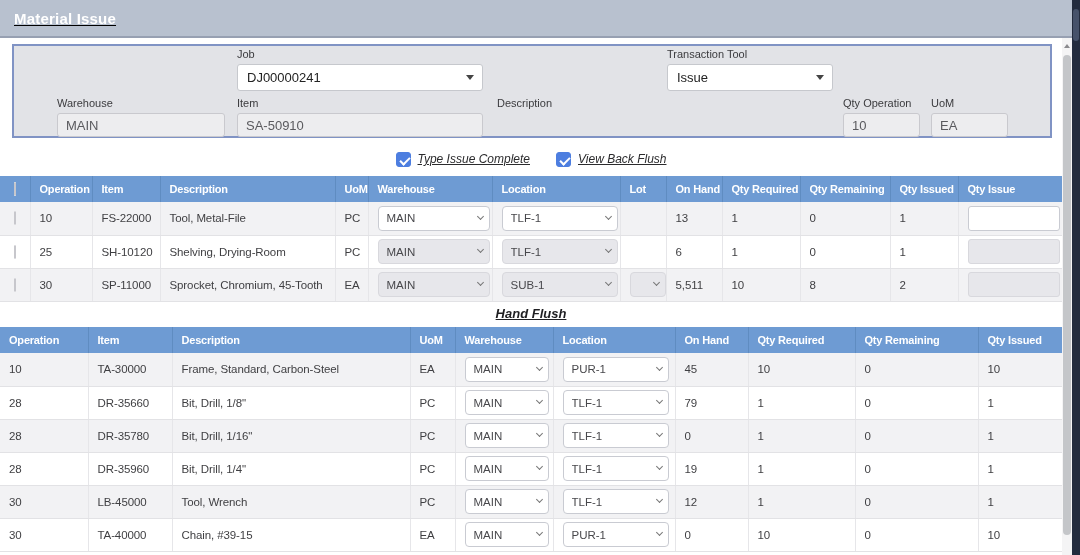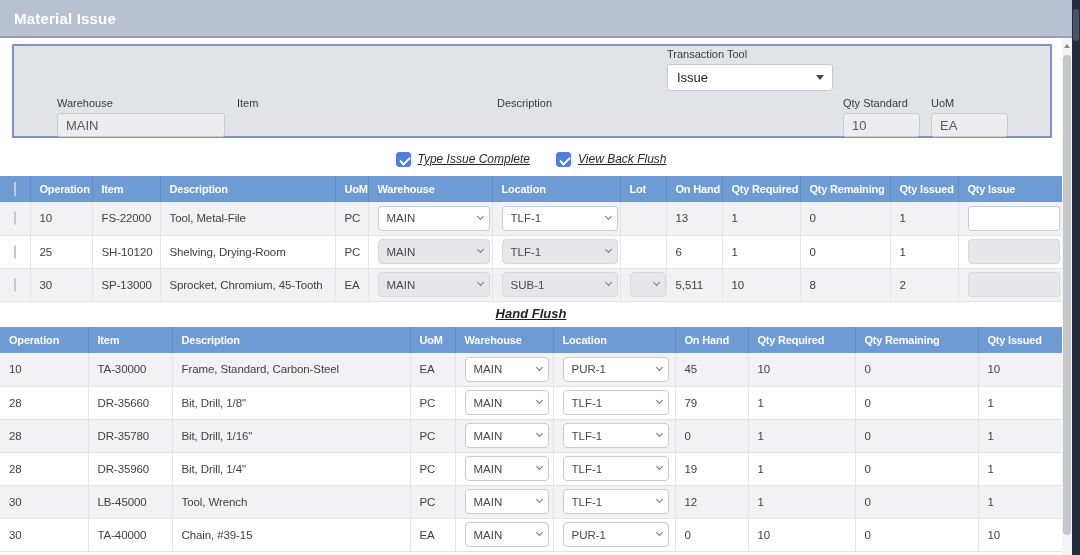--- a/index.html
+++ b/index.html
@@ -1,21 +1,21 @@
 <!DOCTYPE html>
 <html><head>
 <meta charset="utf-8">
 <style>
   * { margin:0; padding:0; box-sizing:border-box; }
   html,body { width:1080px; height:555px; overflow:hidden; background:#fff;
     font-family:"Liberation Sans", sans-serif; position:relative; }
 
   
   .titlebar { position:absolute; left:0; top:0; width:1072px; height:38px;
-    background:#b8c1cf; border-bottom:2px solid #97a0b2; }
+    background:#b8c1cf; border-bottom:2px solid #97a0b2;text-decoration:underline; }
   .titlebar h1 { color:#fff; font-size:15px; font-weight:bold; padding:10px 14px;
     letter-spacing:.2px; }
 
   
   .panel { position:absolute; left:12px; top:44px; width:1040px; height:94px;
     background:#e2e3e7; border:2px solid #8093c4; }
   .fld { position:absolute; }
   .fld label { display:block; font-size:11px; color:#3b3b3e; margin-bottom:4px; }
   .ro-input { height:24px; background:#ededef; border:1px solid #c9c9ce; border-radius:3px;
     color:#5a5a5e; font-size:13px; padding:0 8px; width:100%;
@@ -93,39 +93,47 @@
     background:#46526a; border-radius:3px; }
 </style>
 </head>
 <body>
 
 <div class="titlebar">
   <h1>Material Issue</h1>
 </div>
 
 <div class="panel">
+  <div class="fld" style="left:223px; top:2px; width:246px;">
+    <label>Job</label>
+    <div class="combo">
+      <select><option>DJ00000241</option></select>
+      <span class="tri"></span>
+    </div>
+  </div>
   <div class="fld" style="left:653px; top:2px; width:166px;">
     <label>Transaction Tool</label>
     <div class="combo">
       <select><option>Issue</option></select>
       <span class="tri"></span>
     </div>
   </div>
   <div class="fld" style="left:43px; top:51px; width:168px;">
     <label>Warehouse</label>
     <input class="ro-input" readonly="" value="MAIN" style="">
   </div>
   <div class="fld" style="left:223px; top:51px; width:246px;">
     <label>Item</label>
+    <input class="ro-input" readonly="" value="SA-50910" style="">
   </div>
   <div class="fld" style="left:483px; top:51px; width:337px;">
     <label>Description</label>
   </div>
   <div class="fld" style="left:829px; top:51px; width:77px;">
-    <label>Qty Standard</label>
+    <label>Qty Operation</label>
     <input class="ro-input" readonly="" value="10" style="">
   </div>
   <div class="fld" style="left:917px; top:51px; width:77px;">
     <label>UoM</label>
     <input class="ro-input" readonly="" value="EA" style="">
   </div>
 </div>
 
 <div class="filters">
   <div class="filteritem">
@@ -232,21 +240,21 @@
     <td>1</td>
     <td>0</td>
     <td>1</td>
     <td>
       <input type="text" class="qty-issue" disabled="" style="">
     </td>
   </tr>
       <tr class="row-dim">
     <td class="cbcell"><span class="cb"></span></td>
     <td>30</td>
-    <td>SP-13000</td>
+    <td>SP-11000</td>
     <td>Sprocket, Chromium, 45-Tooth</td>
     <td>EA</td>
     <td>
       <span class="sel w-wh1">
         <select><option>MAIN</option></select>
         <span class="chev"></span>
       </span>
     </td>
     <td>
       <span class="sel w-loc1">

